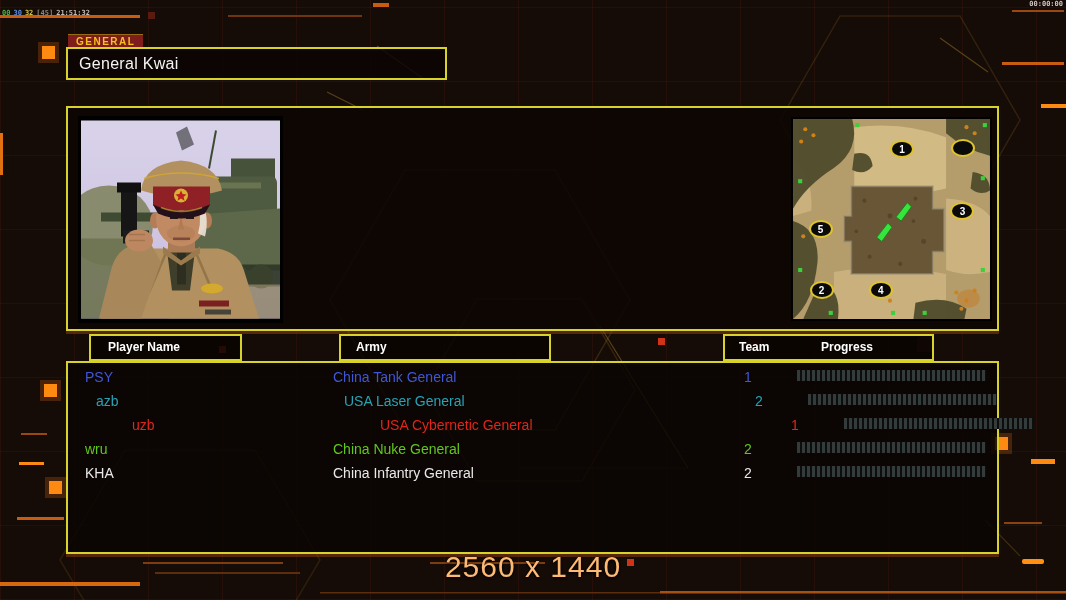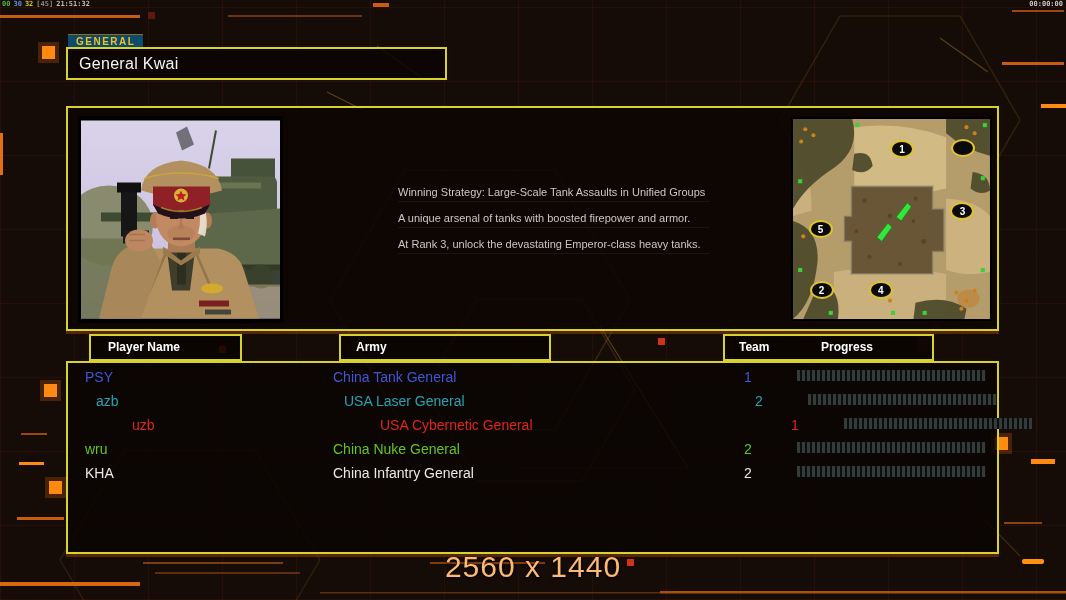--- a/index.html
+++ b/index.html
@@ -11,26 +11,26 @@
     width:1066px;height:600px;position:relative;overflow:hidden;
     background-color:#150b07;
     background-image:
       repeating-linear-gradient(90deg, rgba(150,45,20,.13) 0 1px, transparent 1px 74px),
       repeating-linear-gradient(0deg, rgba(150,45,20,.13) 0 1px, transparent 1px 74px);
     font-family:"Liberation Sans", sans-serif;
     -webkit-font-smoothing:antialiased;
   }
   #bg-decor{position:absolute;left:0;top:0;z-index:0;}
   
-  #perf-overlay{position:absolute;left:2px;top:0;font:bold 7px "DejaVu Sans Mono",monospace;z-index:9;}
+  #perf-overlay{position:absolute;left:2px;top:9px;font:bold 7px "DejaVu Sans Mono",monospace;z-index:9;}
   #perf-overlay span{margin-right:3px;}
   #match-timer{position:absolute;right:3px;top:0;font:bold 7px "DejaVu Sans Mono",monospace;color:#cfc8c0;z-index:9;margin-left:36px;}
   #resolution{position:absolute;left:0;right:0;top:550px;text-align:center;font-size:30px;color:#fdba74;letter-spacing:1px;text-shadow:0 1px 3px #000;z-index:9;}
   
-  #general-tab{position:absolute;left:68px;top:34px;z-index:5;background:#0c4a6e;color:#f2c11c;
+  #general-tab{position:absolute;left:68px;top:34px;z-index:5;background:#7f1d1d;color:#f2c11c;
     font-size:10px;font-weight:bold;letter-spacing:1.5px;padding:1px 8px 2px;border-top:1px solid #9a6a12;}
   #title-box{position:absolute;left:66px;top:47px;width:366px;height:29px;z-index:5;
     border:2px solid var(--yellow);background:rgba(10,5,2,.85);
     line-height:29px;padding-left:11px;font-size:16px;color:#f4f4f4;letter-spacing:.3px;}
   
   #main-box{position:absolute;left:66px;top:106px;width:929px;height:221px;z-index:4;
     border:2px solid var(--yellow);background:rgba(12,6,3,.88);box-shadow:0 3px 0 rgba(150,65,8,.5);}
   .portrait{position:absolute;left:10px;top:8px;width:205px;height:207px;background:#000;padding:3px;box-sizing:border-box;}
   .portrait svg{display:block;width:199px;height:201px;}
   #strategy-lines{position:absolute;left:330px;top:78px;width:312px;}
@@ -197,25 +197,20 @@
       <path d="M63,58 Q100,47 138,58" stroke="#d4aa2e" stroke-width="1.5" fill="none" opacity=".8"></path>
       <path d="M72,66 L129,66 L129,85 Q100,95 72,85 Z" fill="#8e2026"></path>
       <circle cx="100" cy="75" r="7" fill="#d8b237"></circle>
       <polygon points="100,70 101.6,73.6 105.5,73.9 102.6,76.4 103.5,80.2 100,78.1 96.5,80.2 97.4,76.4 94.5,73.9 98.4,73.6" fill="#c01f1f"></polygon>
       <path d="M72,84 Q100,97 129,84 L124,93 Q100,103 77,93 Z" fill="#241018"></path>
       <path d="M80,87 Q100,95 121,87" stroke="#c8a030" stroke-width="1.5" fill="none" opacity=".7"></path>
       <path d="M95,12 L106,6 L113,24 L101,30 Z" fill="#2f2f2f" opacity=".6"></path>
     </svg>
   </div>
 
-  <div id="strategy-lines">
-      <p>Winning Strategy: Large-Scale Tank Assaults in Unified Groups</p>
-      <p>A unique arsenal of tanks with boosted firepower and armor.</p>
-      <p>At Rank 3, unlock the devastating Emperor-class heavy tanks.</p>
-    </div>
 
   <div class="minimap">
     <svg viewBox="0 0 193 196">
       <rect width="193" height="196" fill="#b49c6b"></rect>
 
       <path d="M60,8 Q110,2 150,18 L150,68 Q100,80 60,70 Z" fill="#d2ba85"></path>
       <path d="M150,78 Q180,80 193,95 L193,150 Q170,155 150,148 Z" fill="#cbb27e"></path>
       <path d="M40,150 Q95,140 150,152 L150,196 L40,196 Z" fill="#c9b07c"></path>
       <path d="M0,40 Q20,55 18,90 L0,95 Z" fill="#c9b07c"></path>
 

